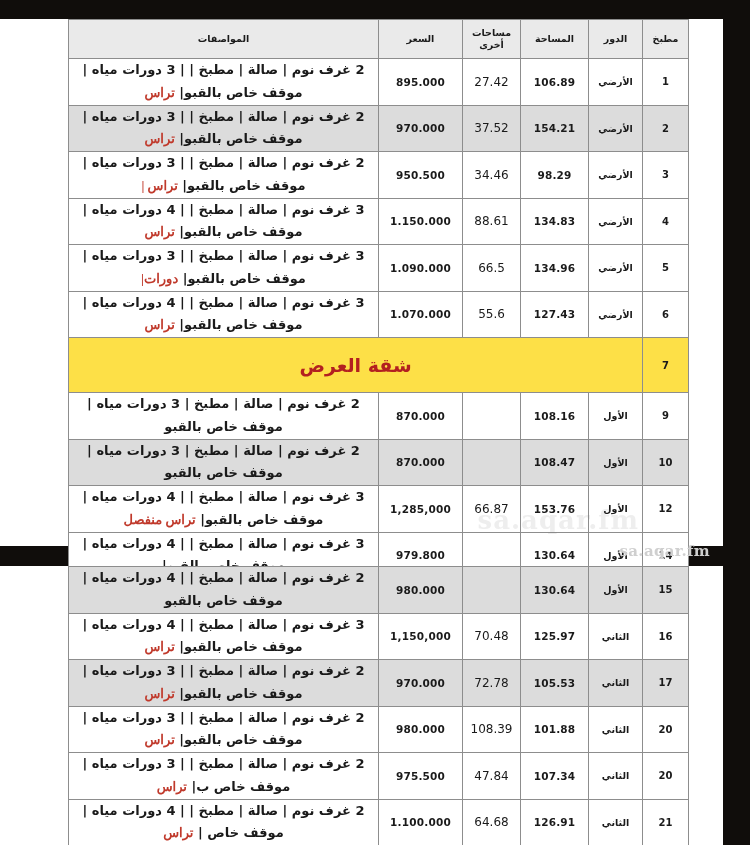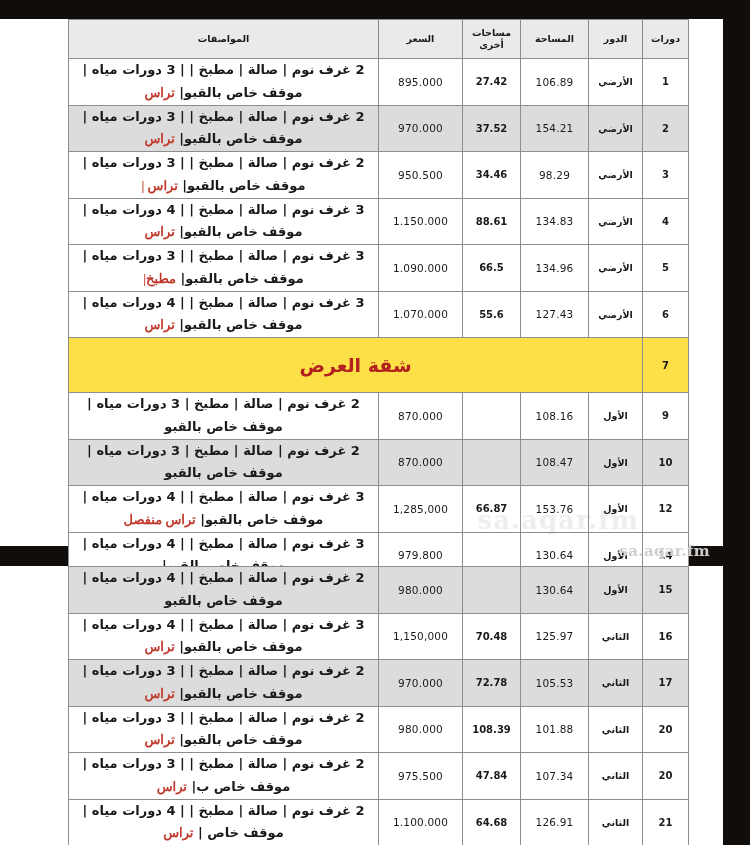--- a/index.html
+++ b/index.html
@@ -63,27 +63,27 @@
     height: 38px;
     line-height: 1.25;
     letter-spacing: .2px;
   }
 
   tbody tr { height: 45px; }
   tbody tr.shaded td { background: #dcdcdc; }
 
   td.num {
     font-size: 10.5px;
-    font-weight: normal;
+    font-weight: bold;
     letter-spacing: .2px;
     direction: ltr;
   }
   td.apt   { font-size: 10px; font-weight: bold; direction: ltr; }
   td.floor { font-size: 9.5px; font-weight: bold; }
-  td.other { font-size: 10px; font-weight: bold; direction: ltr; vertical-align: top; padding-top: 5px; }
+  td.other { font-size: 12px; font-weight: normal; direction: ltr; vertical-align: top; padding-top: 5px; }
 
   td.spec {
     font-size: 13px;
     font-weight: bold;
     line-height: 1.75;
     padding: 4px 8px;
     text-align: center;
   }
   .spec-l1 { display: block; white-space: nowrap; }
   .spec-l2 { display: block; white-space: nowrap; }
@@ -131,21 +131,21 @@
       <colgroup>
         <col class="c-apt">
           <col class="c-floor">
           <col class="c-area">
         <col class="c-other">
           <col class="c-price">
           <col class="c-spec">
       </colgroup>
       <thead>
         <tr>
-          <th>دورات</th>
+          <th>مطبخ</th>
           <th>الدور</th>
           <th>المساحة</th>
           <th>
             <span>مساحات</span><br>
             <span>أخرى</span>
           </th>
           <th>السعر</th>
           <th>المواصفات</th>
         </tr>
       </thead>
@@ -195,21 +195,21 @@
             </td>
           </tr>
           <tr>
             <td class="apt">5</td>
             <td class="floor">الأرضي</td>
             <td class="num">134.96</td>
             <td class="other">66.5</td>
             <td class="num">1.090.000</td>
             <td class="spec">
               <span class="spec-l1">3 غرف نوم | صالة | مطبخ | | 3 دورات مياه |</span>
-              <span class="spec-l2">موقف خاص  بالقبو| <span class="terrace">مطبخ|</span></span>
+              <span class="spec-l2">موقف خاص  بالقبو| <span class="terrace">دورات|</span></span>
             </td>
           </tr>
           <tr>
             <td class="apt">6</td>
             <td class="floor">الأرضي</td>
             <td class="num">127.43</td>
             <td class="other">55.6</td>
             <td class="num">1.070.000</td>
             <td class="spec">
               <span class="spec-l1">3 غرف نوم | صالة | مطبخ | | 4 دورات مياه |</span>

